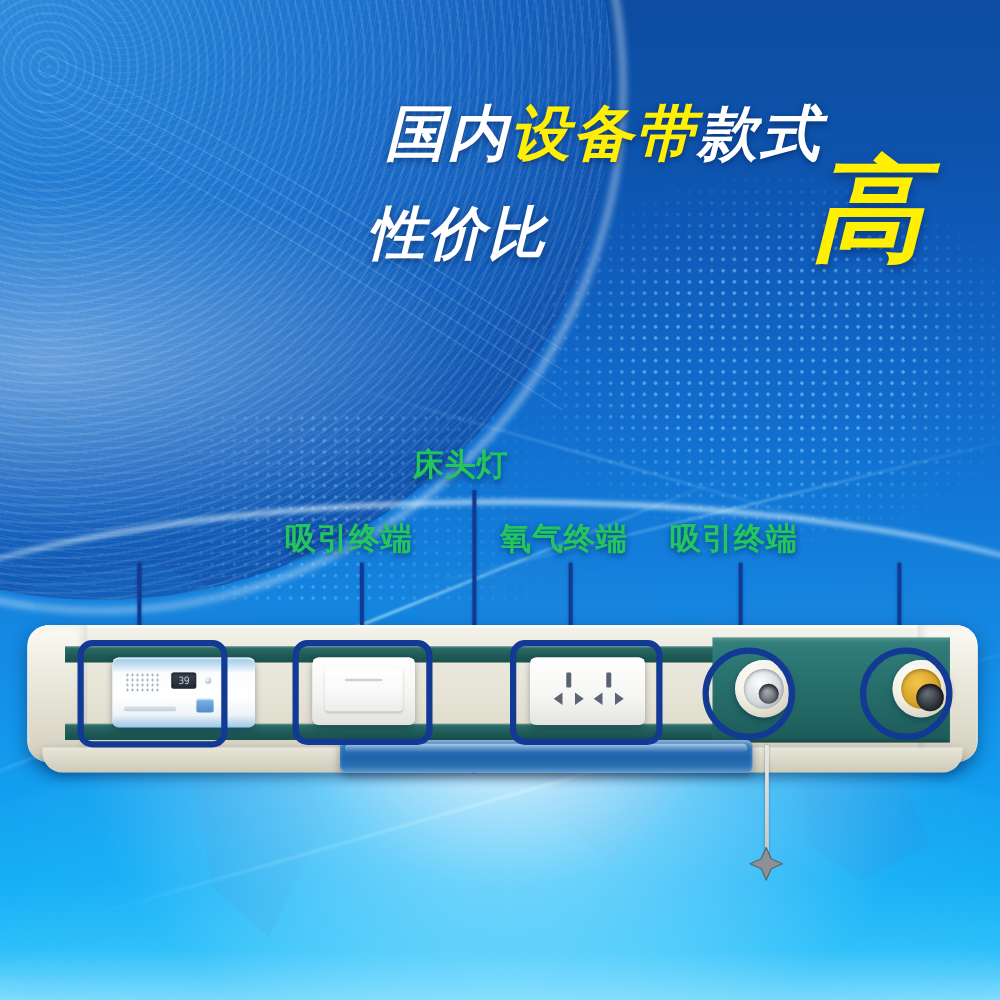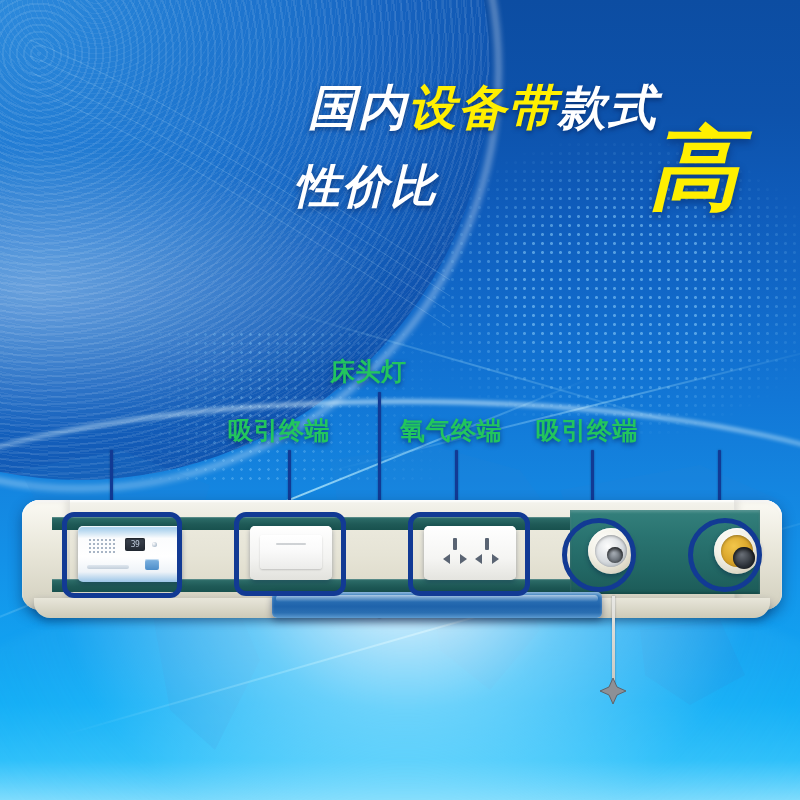--- a/index.html
+++ b/index.html
@@ -105,21 +105,21 @@
   .rail{position:absolute;left:250px;top:92px;width:330px;height:26px;border-radius:5px;
     background:linear-gradient(180deg,#4f8fc8 0%,#2f74b8 22%,#1f63ab 55%,#2b6fb2 80%,#5c9ad0 100%);
     box-shadow:0 3px 7px rgba(0,20,60,.4), inset 0 2px 3px rgba(255,255,255,.35);}
   .rail-gloss{position:absolute;left:4px;top:3px;right:4px;height:7px;border-radius:4px;
     background:linear-gradient(180deg,rgba(255,255,255,.55),rgba(255,255,255,0));}
   .under-lip{position:absolute;left:12px;top:98px;width:736px;height:20px;border-radius:0 0 16px 16px;
     background:linear-gradient(180deg,#e8e6da,#cdcab8);
     box-shadow:0 4px 9px rgba(0,25,70,.35);}
 
   
-  .intercom{position:absolute;left:56px;top:26px;width:104px;height:56px;border-radius:5px;
+  .intercom{position:absolute;left:68px;top:26px;width:114px;height:56px;border-radius:5px;
     background:linear-gradient(180deg,#9dc8ea 0%,#b9d9f0 8%,#fbfcfd 22%,#ffffff 55%,#eef3f8 82%,#9cc6e8 100%);
     box-shadow:0 2px 5px rgba(0,20,60,.35), inset 0 1px 1px rgba(255,255,255,.9);}
   .speaker{position:absolute;left:10px;top:12px;width:28px;height:16px;
     background-image:radial-gradient(circle, rgba(120,140,165,.75) .8px, rgba(0,0,0,0) 1px);
     background-size:4px 4px;border-radius:3px;opacity:.85;}
   .ic-display{position:absolute;left:47px;top:12px;width:20px;height:13px;border-radius:2px;
     background:linear-gradient(180deg,#3c4450,#222932);
     box-shadow:inset 0 1px 2px rgba(0,0,0,.6);}
   .ic-display span{display:block;color:#b9c6d6;font-size:8px;line-height:13px;text-align:center;
     font-family:"DejaVu Sans Mono",monospace;letter-spacing:-.5px;}

